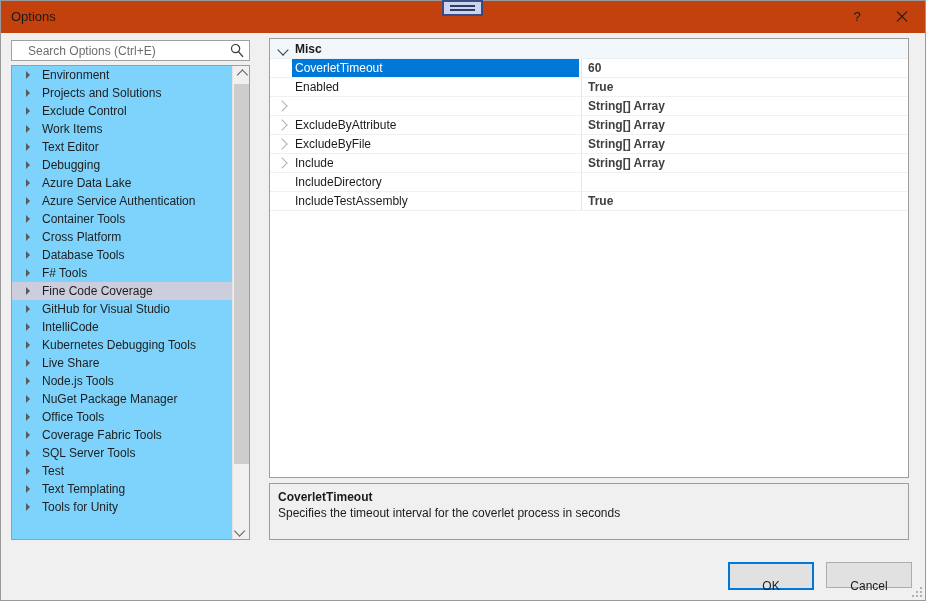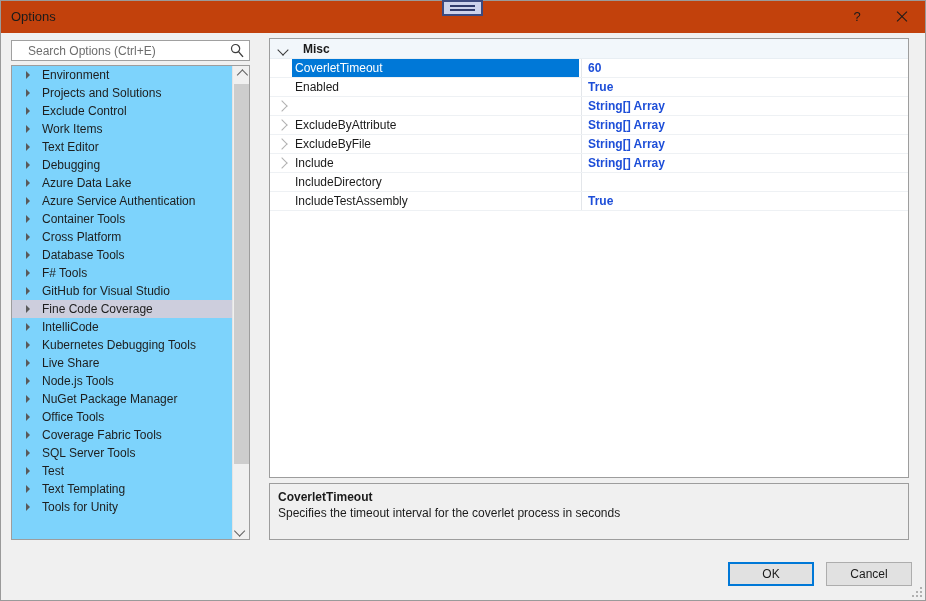--- a/index.html
+++ b/index.html
@@ -244,21 +244,20 @@
     border-bottom: 1.6px solid #3a3a3a;
     transform: rotate(-45deg);
   }
   .grid-cat .cat-label {
     position: absolute;
     left: 25px;
     top: 0;
     font-weight: bold;
     font-size: 12px;
     color: #1b1b1b;
-    margin-left: 8px;
   }
   .grid-row {
     position: relative;
     height: 19px;
     line-height: 19px;
     border-bottom: 1px solid #eef1f4;
     box-sizing: border-box;
     cursor: default;
   }
   .grid-row .expander {
@@ -290,21 +289,21 @@
   .grid-row .value-cell {
     position: absolute;
     left: 311px;
     top: 0;
     right: 0;
     height: 100%;
     padding-left: 6px;
     box-sizing: border-box;
     font-size: 12px;
     font-weight: bold;
-    color: #1d4ed8;
+    color: #404040;
     white-space: nowrap;
     overflow: hidden;
     border-left: 1px solid #e3e6ea;
   }
 
   
   .desc-panel {
     position: absolute;
     left: 268px;
     top: 482px;
@@ -335,21 +334,21 @@
     height: 24px;
     background: #e1e1e1;
     border: 1px solid #adadad;
     box-sizing: border-box;
     font-family: "Liberation Sans", sans-serif;
     font-size: 12px;
     color: #1b1b1b;
     text-align: center;
     line-height: 22px;
     cursor: default;
-    padding: 0;
+    padding: 12px;
   }
   .btn.ok {
     right: 111px;
     border: 2px solid #0078d7;
     line-height: 20px;
   }
   .btn.cancel { right: 13px; }
 
   
   .resize-grip {
@@ -401,22 +400,22 @@
         <div class="tree-item"><span class="twisty"></span><span>Exclude Control</span></div>
         <div class="tree-item"><span class="twisty"></span><span>Work Items</span></div>
         <div class="tree-item"><span class="twisty"></span><span>Text Editor</span></div>
         <div class="tree-item"><span class="twisty"></span><span>Debugging</span></div>
         <div class="tree-item"><span class="twisty"></span><span>Azure Data Lake</span></div>
         <div class="tree-item"><span class="twisty"></span><span>Azure Service Authentication</span></div>
         <div class="tree-item"><span class="twisty"></span><span>Container Tools</span></div>
         <div class="tree-item"><span class="twisty"></span><span>Cross Platform</span></div>
         <div class="tree-item"><span class="twisty"></span><span>Database Tools</span></div>
         <div class="tree-item"><span class="twisty"></span><span>F# Tools</span></div>
+        <div class="tree-item selected"><span class="twisty"></span><span>Fine Code Coverage</span></div>
         <div class="tree-item"><span class="twisty"></span><span>GitHub for Visual Studio</span></div>
-        <div class="tree-item selected"><span class="twisty"></span><span>Fine Code Coverage</span></div>
         <div class="tree-item"><span class="twisty"></span><span>IntelliCode</span></div>
         <div class="tree-item"><span class="twisty"></span><span>Kubernetes Debugging Tools</span></div>
         <div class="tree-item"><span class="twisty"></span><span>Live Share</span></div>
         <div class="tree-item"><span class="twisty"></span><span>Node.js Tools</span></div>
         <div class="tree-item"><span class="twisty"></span><span>NuGet Package Manager</span></div>
         <div class="tree-item"><span class="twisty"></span><span>Office Tools</span></div>
         <div class="tree-item"><span class="twisty"></span><span>Coverage Fabric Tools</span></div>
         <div class="tree-item"><span class="twisty"></span><span>SQL Server Tools</span></div>
         <div class="tree-item"><span class="twisty"></span><span>Test</span></div>
         <div class="tree-item"><span class="twisty"></span><span>Text Templating</span></div>

